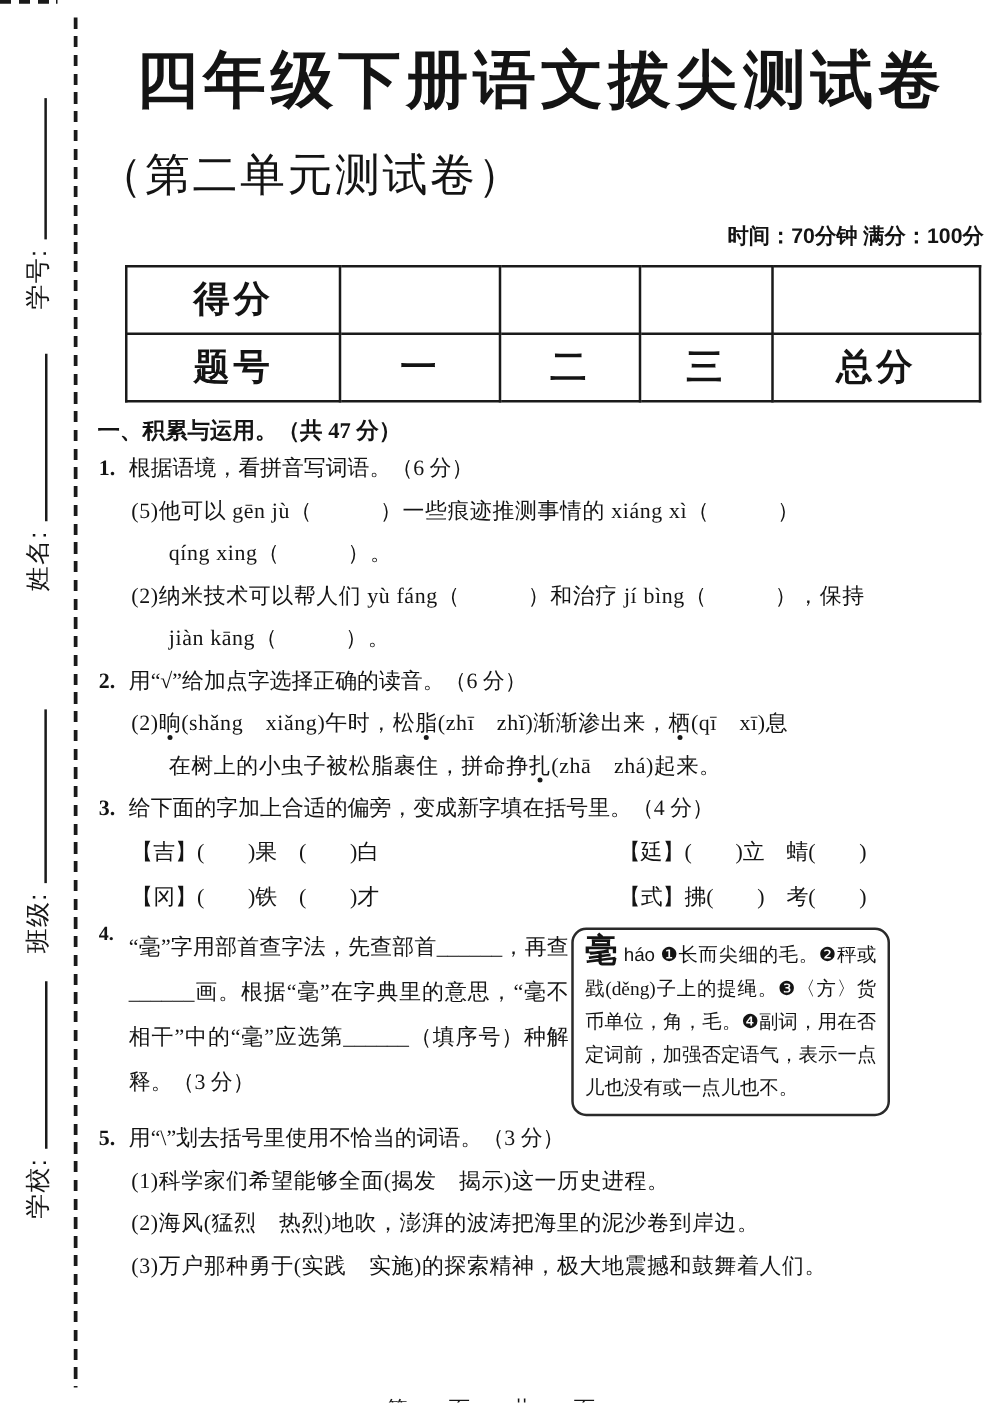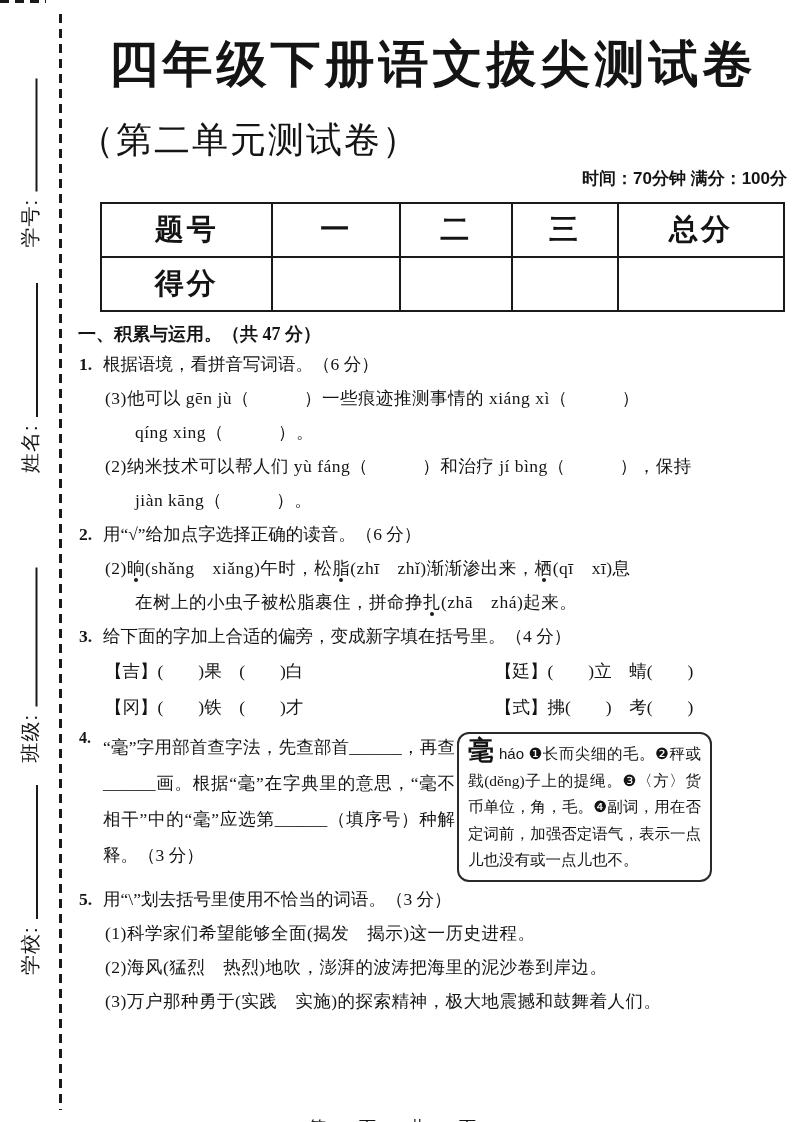--- a/index.html
+++ b/index.html
@@ -39,21 +39,21 @@
     margin:34px 0 0 0;text-align:center;font-size:50px;font-weight:bold;
     letter-spacing:4px;line-height:60px;
     font-family:"Liberation Sans","DejaVu Sans",sans-serif;
   }
   .subtitle{
     margin:22px 0 0 0;font-size:36px;font-weight:normal;
     letter-spacing:2px;line-height:48px;
     font-family:"Liberation Sans","DejaVu Sans",sans-serif;
   }
   .meta{
-    margin-top:2px;text-align:right;font-size:17px;font-weight:bold;line-height:26px;
+    margin-top:12px;text-align:right;font-size:17px;font-weight:bold;line-height:26px;
     font-family:"Liberation Sans","DejaVu Sans",sans-serif;
   }
   table.score{
     margin:10px 0 0 22px;width:685px;border-collapse:collapse;table-layout:fixed;
   }
   table.score td{
     border:2px solid #1a1a1a;height:50px;text-align:center;vertical-align:middle;
     font-size:29px;font-weight:bold;letter-spacing:3px;
   }
   .section-heading{margin-top:9px;font-size:18px;font-weight:bold;line-height:26px;}
@@ -124,44 +124,44 @@
     <table class="score">
       <colgroup>
         <col style="width:25.1%">
           <col style="width:18.7%">
           <col style="width:16.4%">
           <col style="width:15.5%">
           <col style="width:24.3%">
       </colgroup>
       <tbody>
           <tr>
+        <td>得分</td>
+        <td></td>
+        <td></td>
+        <td></td>
+        <td></td>
+      </tr>
+      <tr>
         <td>题号</td>
         <td>一</td>
         <td>二</td>
         <td>三</td>
         <td>总分</td>
       </tr>
-      <tr>
-        <td>得分</td>
-        <td></td>
-        <td></td>
-        <td></td>
-        <td></td>
-      </tr>
     </tbody>
       </table>
 
     <div class="section-heading">一、积累与运用。（共 47 分）</div>
 
     <div>
       <div class="q-head">
         <span class="q-num">1.</span>
         <span class="q-title">根据语境，看拼音写词语。（6 分）</span>
       </div>
-      <div class="q-line ind1">(3)他可以 gēn jù（　　　）一些痕迹推测事情的 xiáng xì（　　　）</div>
+      <div class="q-line ind1">(5)他可以 gēn jù（　　　）一些痕迹推测事情的 xiáng xì（　　　）</div>
       <div class="q-line ind2">qíng xing（　　　）。</div>
       <div class="q-line ind1">(2)纳米技术可以帮人们 yù fáng（　　　）和治疗 jí bìng（　　　），保持</div>
       <div class="q-line ind2">jiàn kāng（　　　）。</div>
     </div>
 
     <div>
       <div class="q-head">
         <span class="q-num">2.</span>
         <span class="q-title">用“√”给加点字选择正确的读音。（6 分）</span>
       </div>

